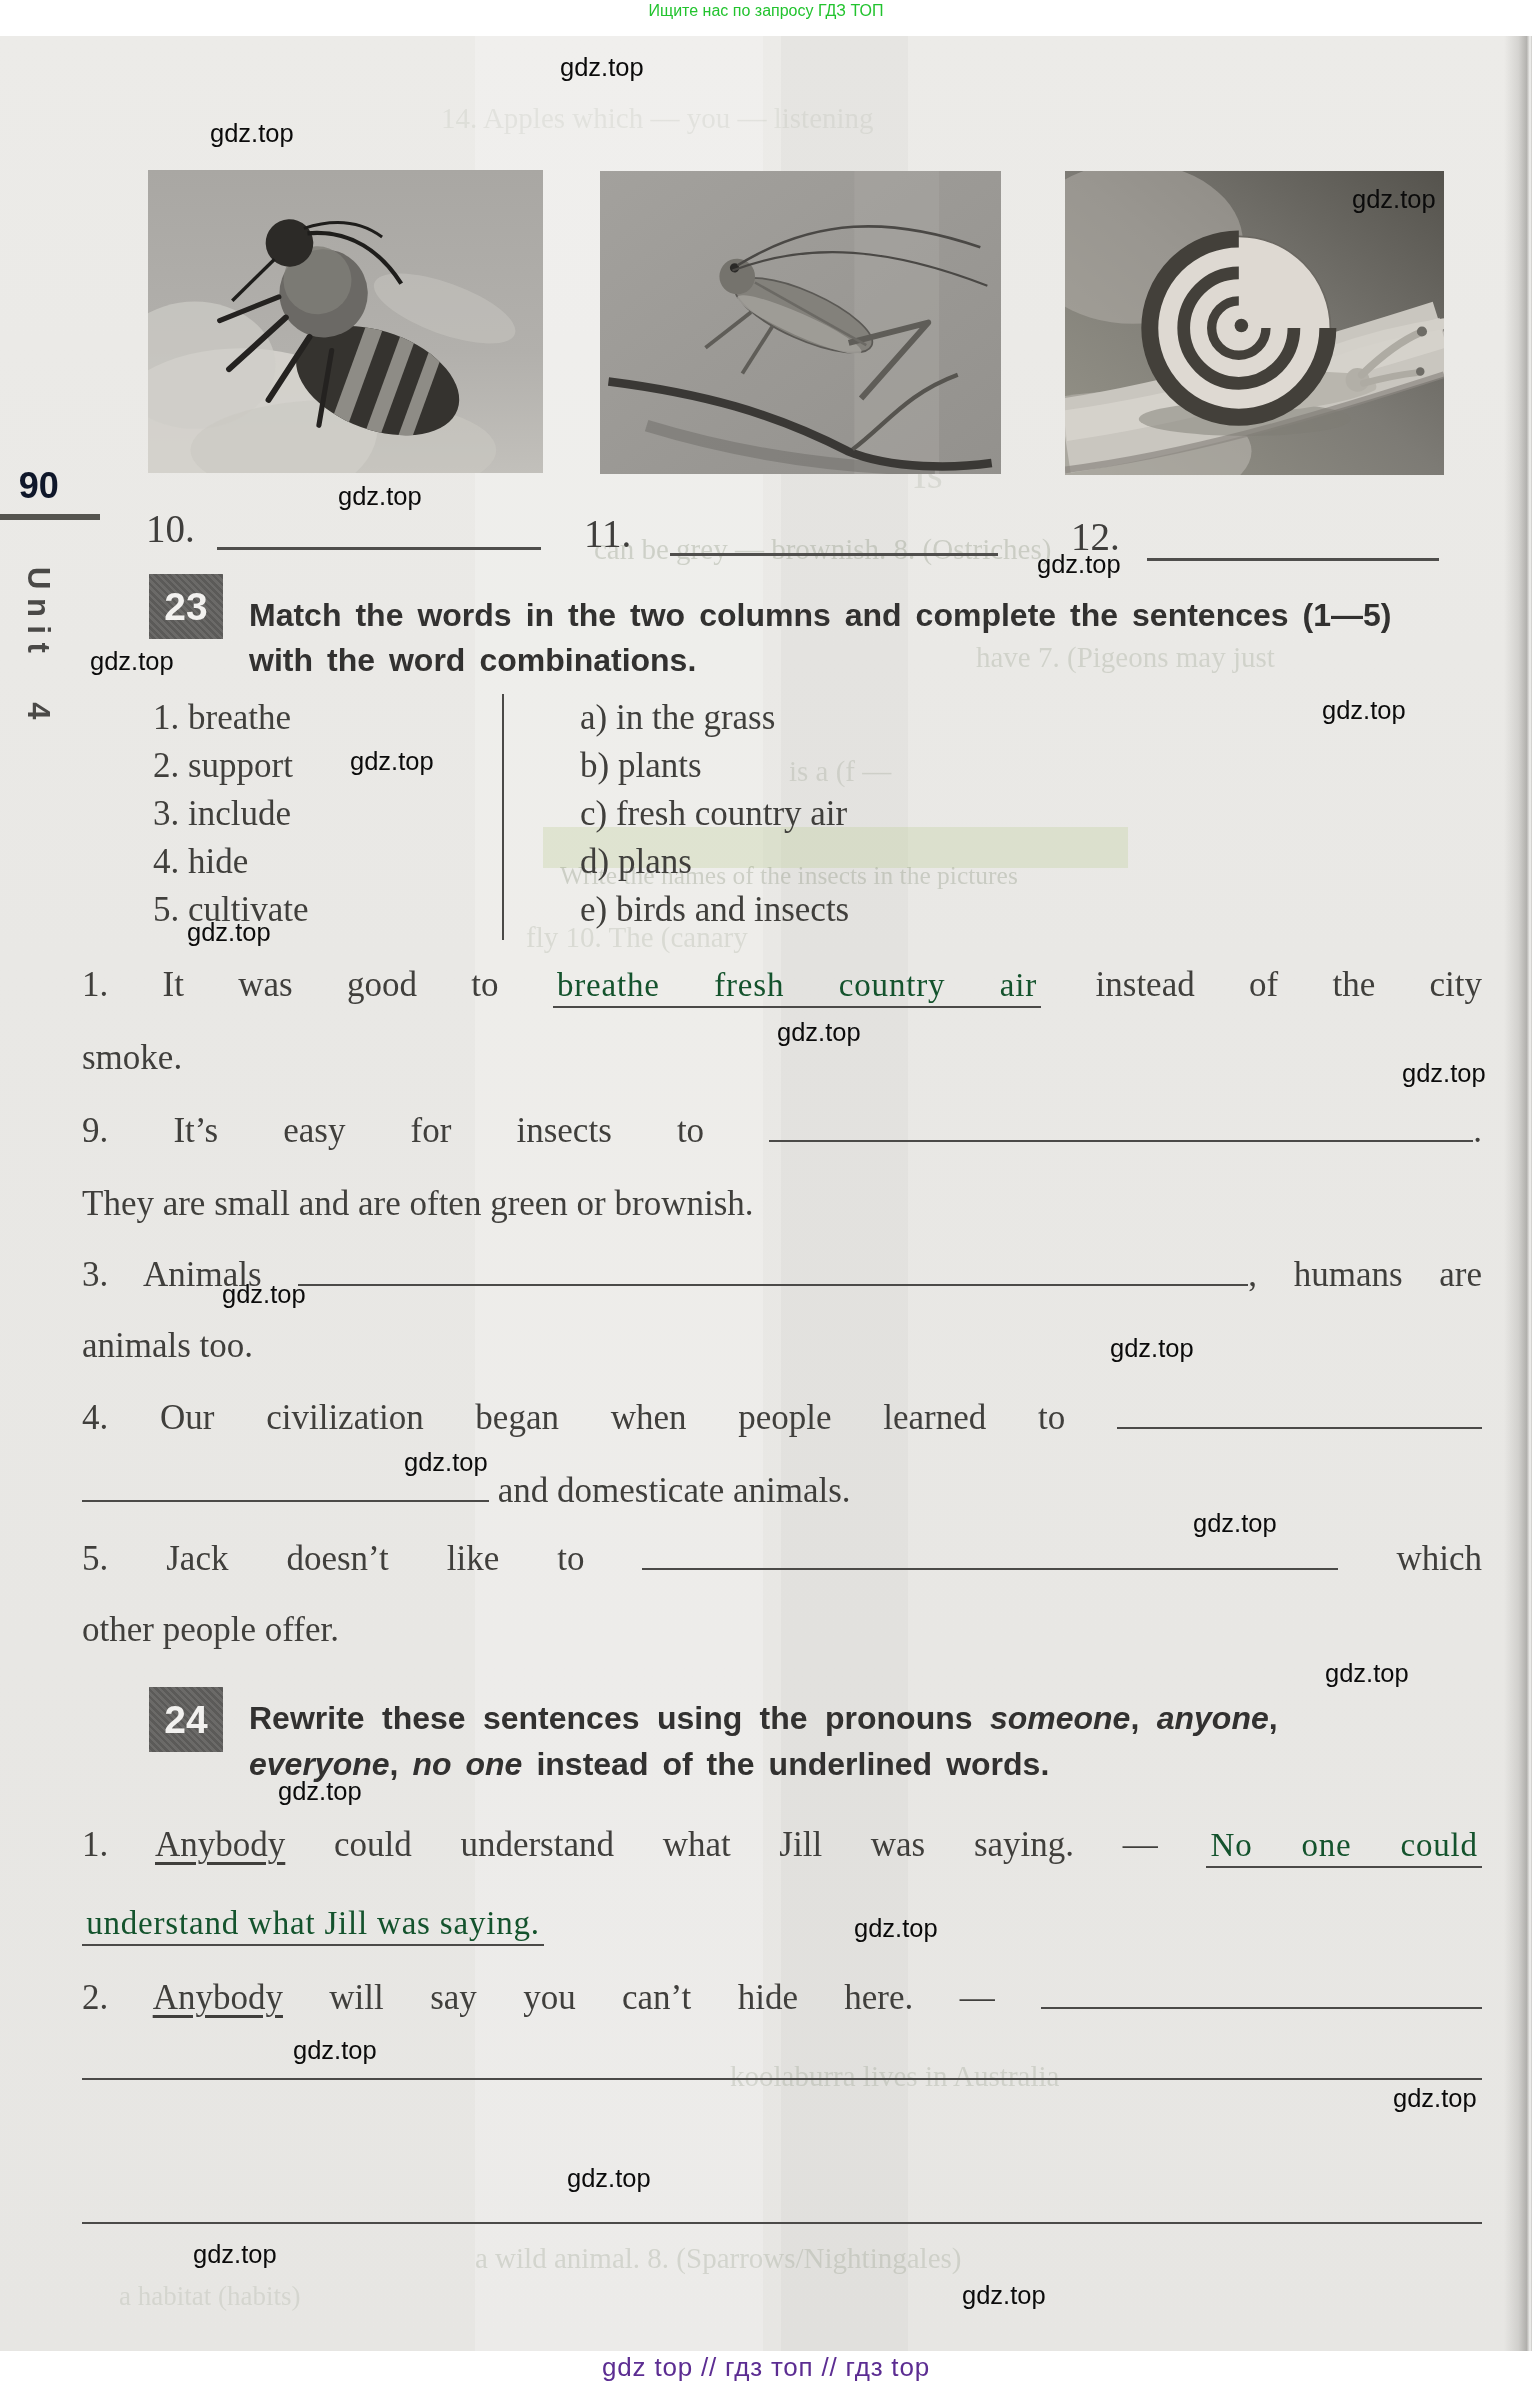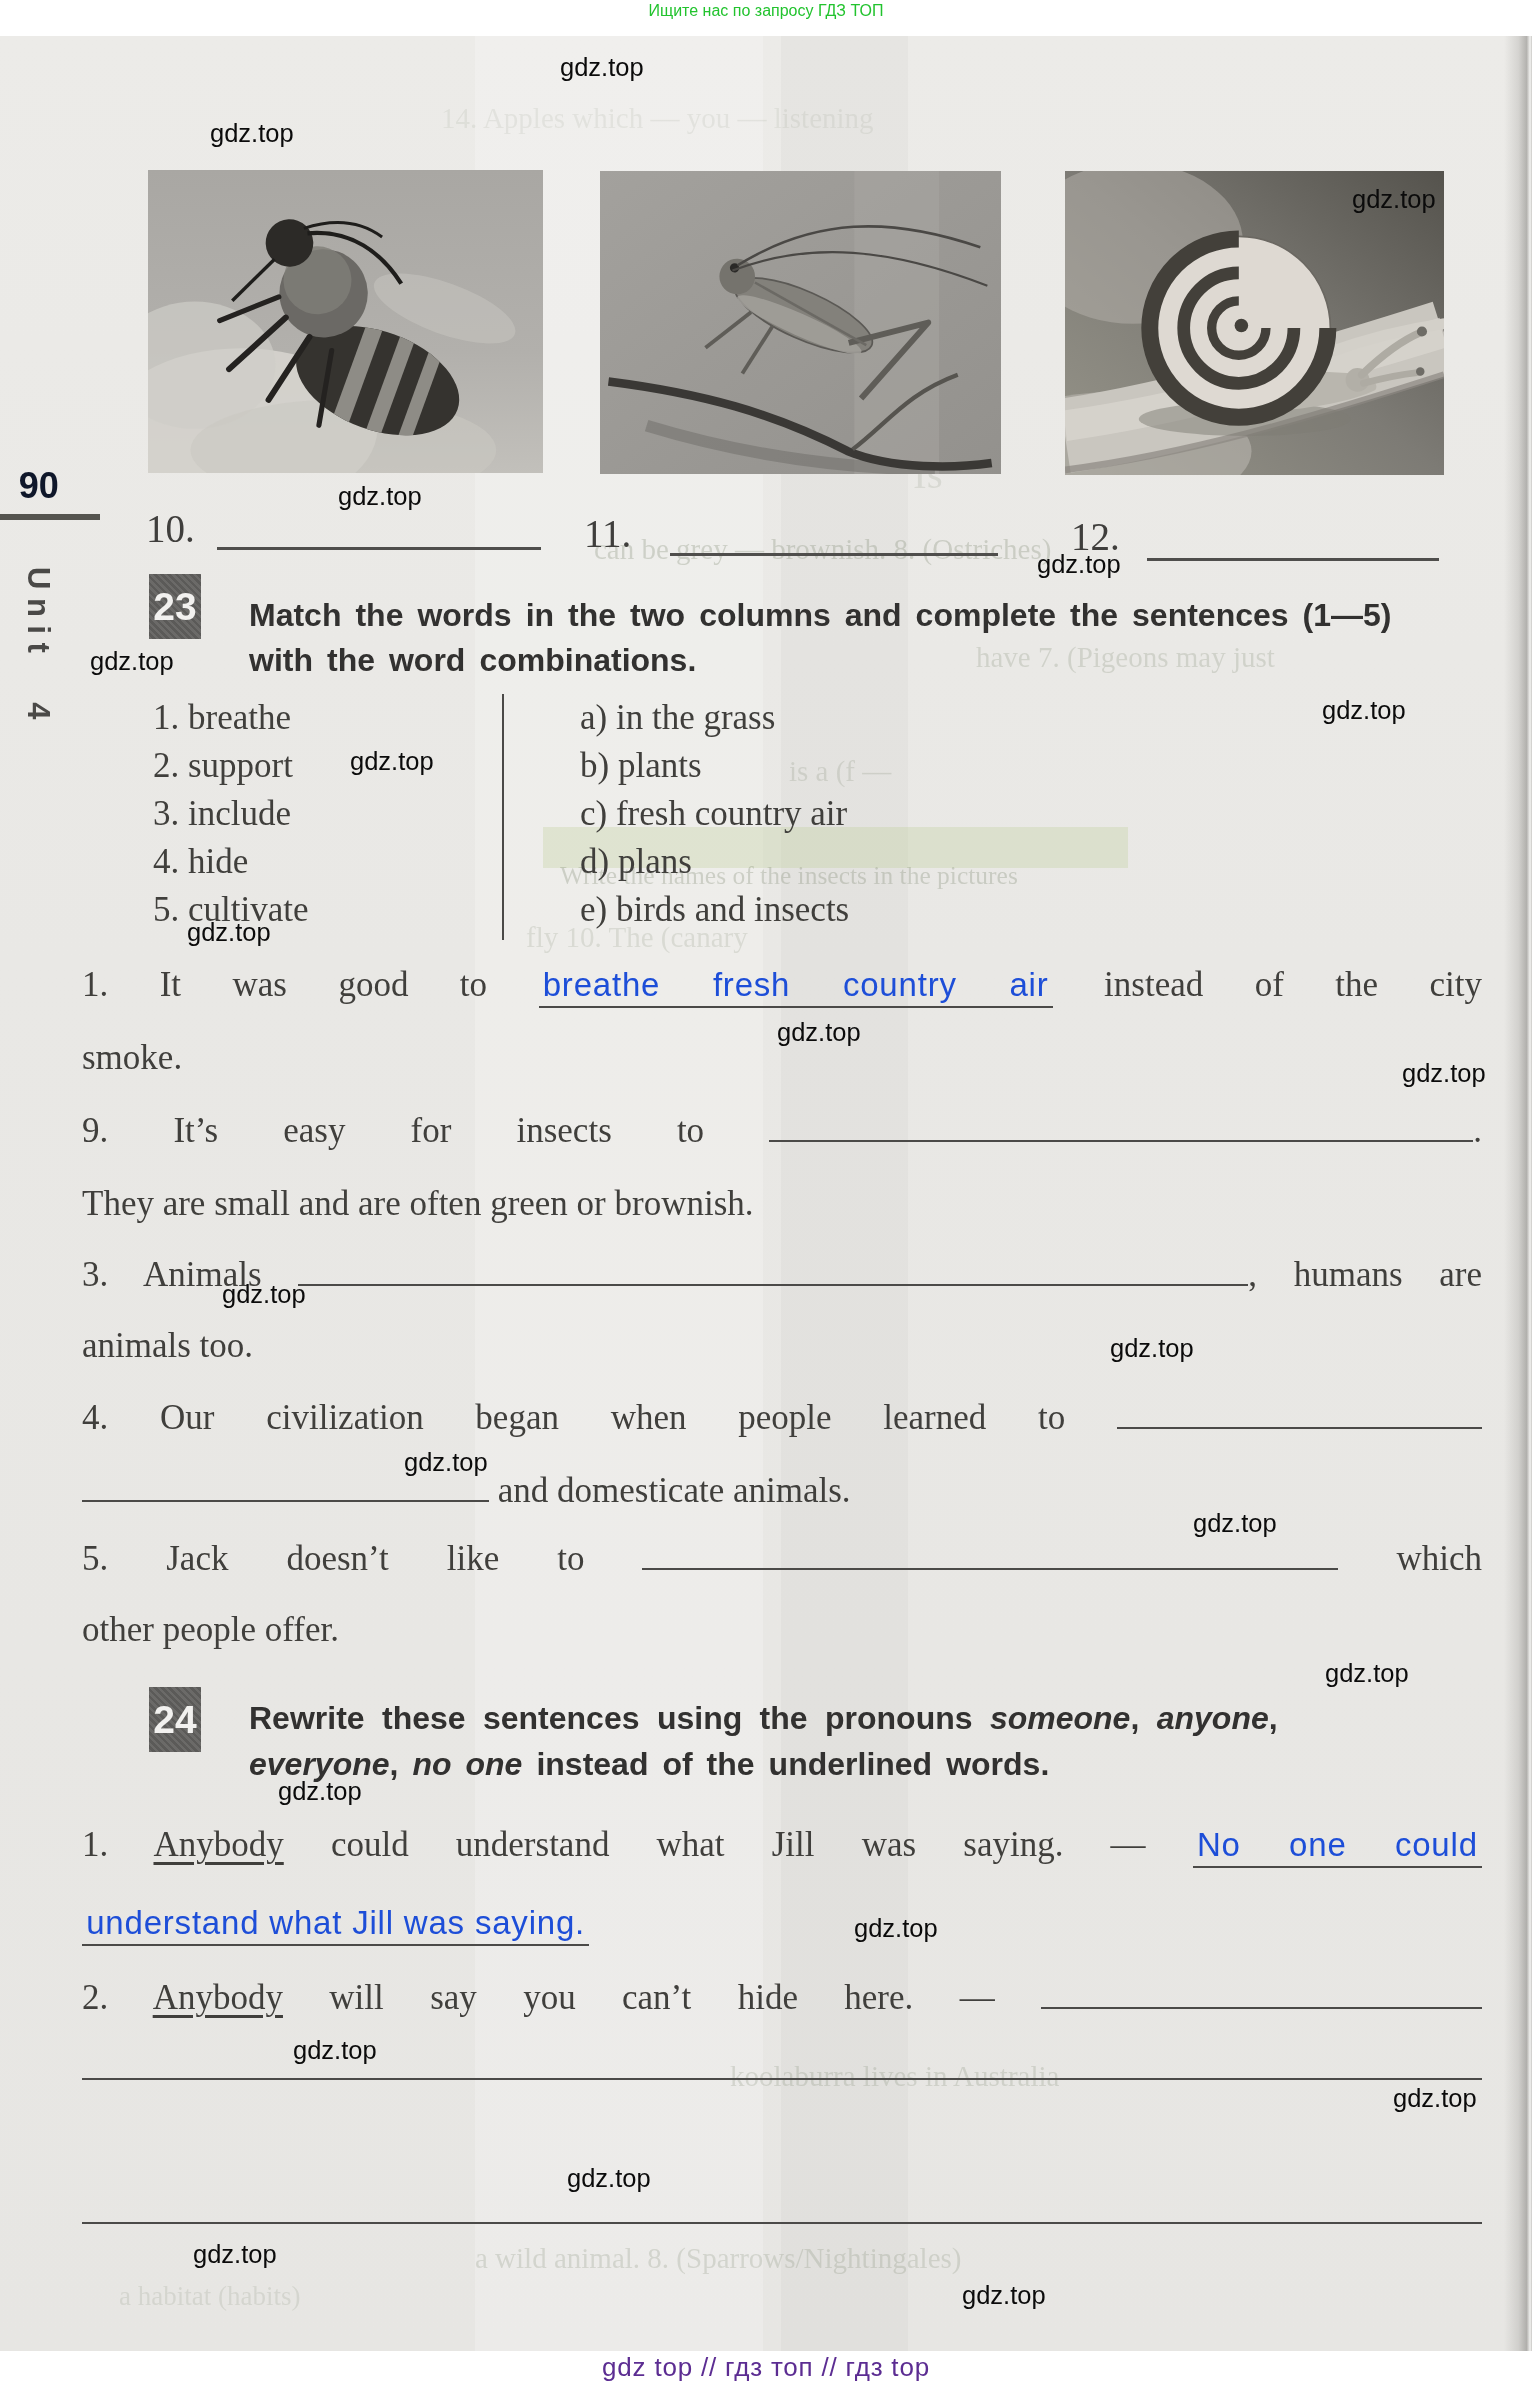--- a/index.html
+++ b/index.html
@@ -29,38 +29,38 @@
   .cap-num{position:absolute;font-size:39px;color:#3f3e3c;}
   .cap-line{position:absolute;height:0;border-bottom:3.4px solid #4f4e4c;}
   
   .page-num{position:absolute;left:18.7px;top:465px;font-family:"Liberation Sans",sans-serif;
             font-weight:bold;font-size:36px;color:#0f172a;}
   .page-num-rule{position:absolute;left:0;top:514px;width:100px;height:0;border-bottom:6px solid #55544f;}
   .unit-label{position:absolute;left:20.4px;top:567px;height:339px;
             writing-mode:vertical-rl;font-family:"Liberation Sans",sans-serif;font-weight:bold;
             font-size:31px;letter-spacing:8.5px;word-spacing:24px;color:#4a4947;}
   
-  .badge{position:absolute;left:149px;width:52px;height:65px;background:#605f5d;
+  .badge{position:absolute;left:149px;width:74px;height:65px;background:#605f5d;
          background-image:repeating-linear-gradient(45deg,rgba(255,255,255,0.07) 0 2.5px,rgba(0,0,0,0.05) 2.5px 5.1px);
          color:#f2f1ef;font-family:"Liberation Sans",sans-serif;font-weight:bold;font-size:39px;
          text-align:center;line-height:65px;}
   
   .instr{position:absolute;left:249px;font-family:"Liberation Sans",sans-serif;font-weight:bold;
          font-size:32px;line-height:39px;color:#323130;word-spacing:5.1px;white-space:nowrap;}
   .seg-i{font-style:italic;}
   
   .col{position:absolute;top:694px;font-size:35px;color:#403f3c;}
   .col-item{height:48px;line-height:48px;white-space:nowrap;}
   .col-divider{position:absolute;left:502px;top:694px;width:0;height:246px;border-left:2.5px solid #4a4947;}
   
   .sline{position:absolute;left:82px;width:1400px;font-size:35px;line-height:42px;color:#403f3c;}
   .just{text-align:justify;text-align-last:justify;}
   .seg-n{}
   .seg-u{text-decoration:underline;text-decoration-thickness:2.5px;text-underline-offset:6px;}
-  .seg-a{font-family:Liberation Sans, sans-serif;font-size:33px;color:#1d4ed8;letter-spacing:0.8px;
+  .seg-a{font-family:Liberation Serif, serif;font-size:33px;color:#14532d;letter-spacing:0.8px;
          border-bottom:2.5px solid #4b4a48;padding:0 4.2px 2.5px 4.2px;}
   .blank{display:inline-block;height:0;border-bottom:2.5px solid #4b4a48;}
   .rule-line{position:absolute;height:0;border-bottom:2.5px solid #4b4a48;}
 </style>
 </head>
 <body>
 
 <div id="screen">
 
   <div class="paper"></div>

